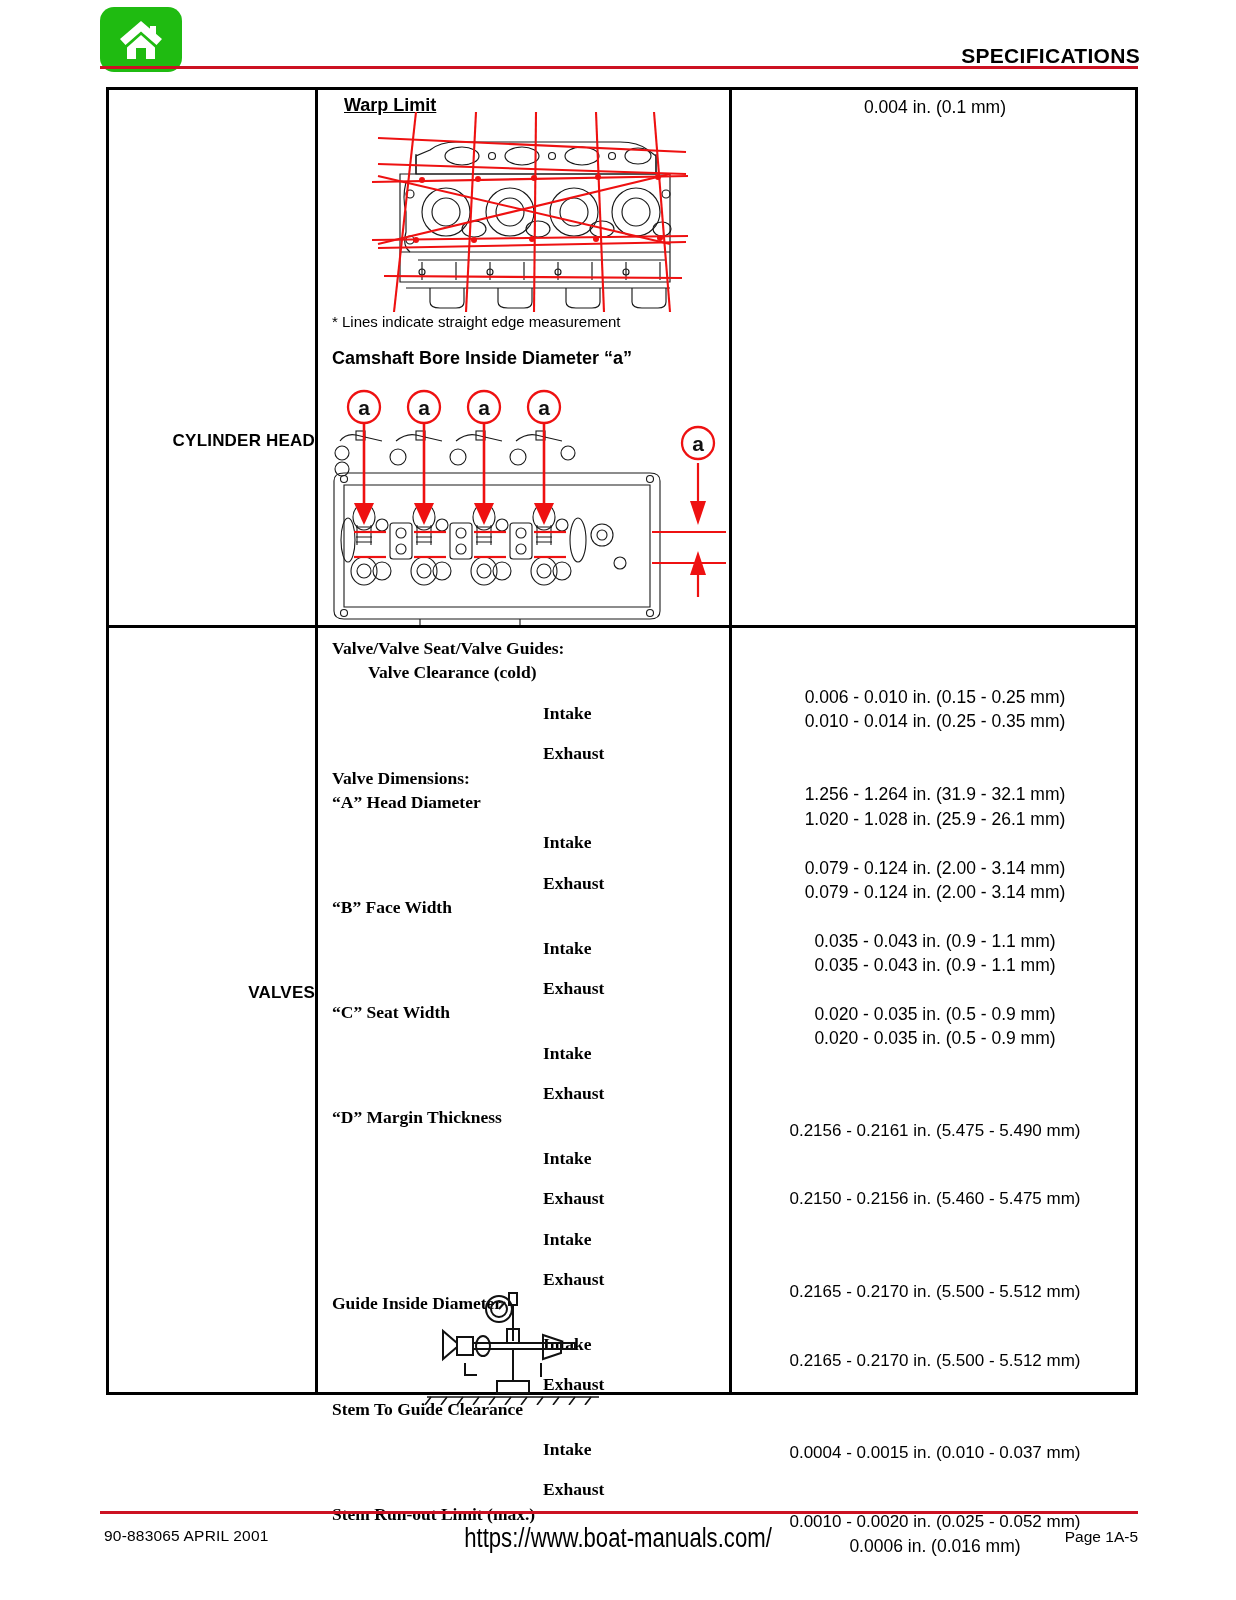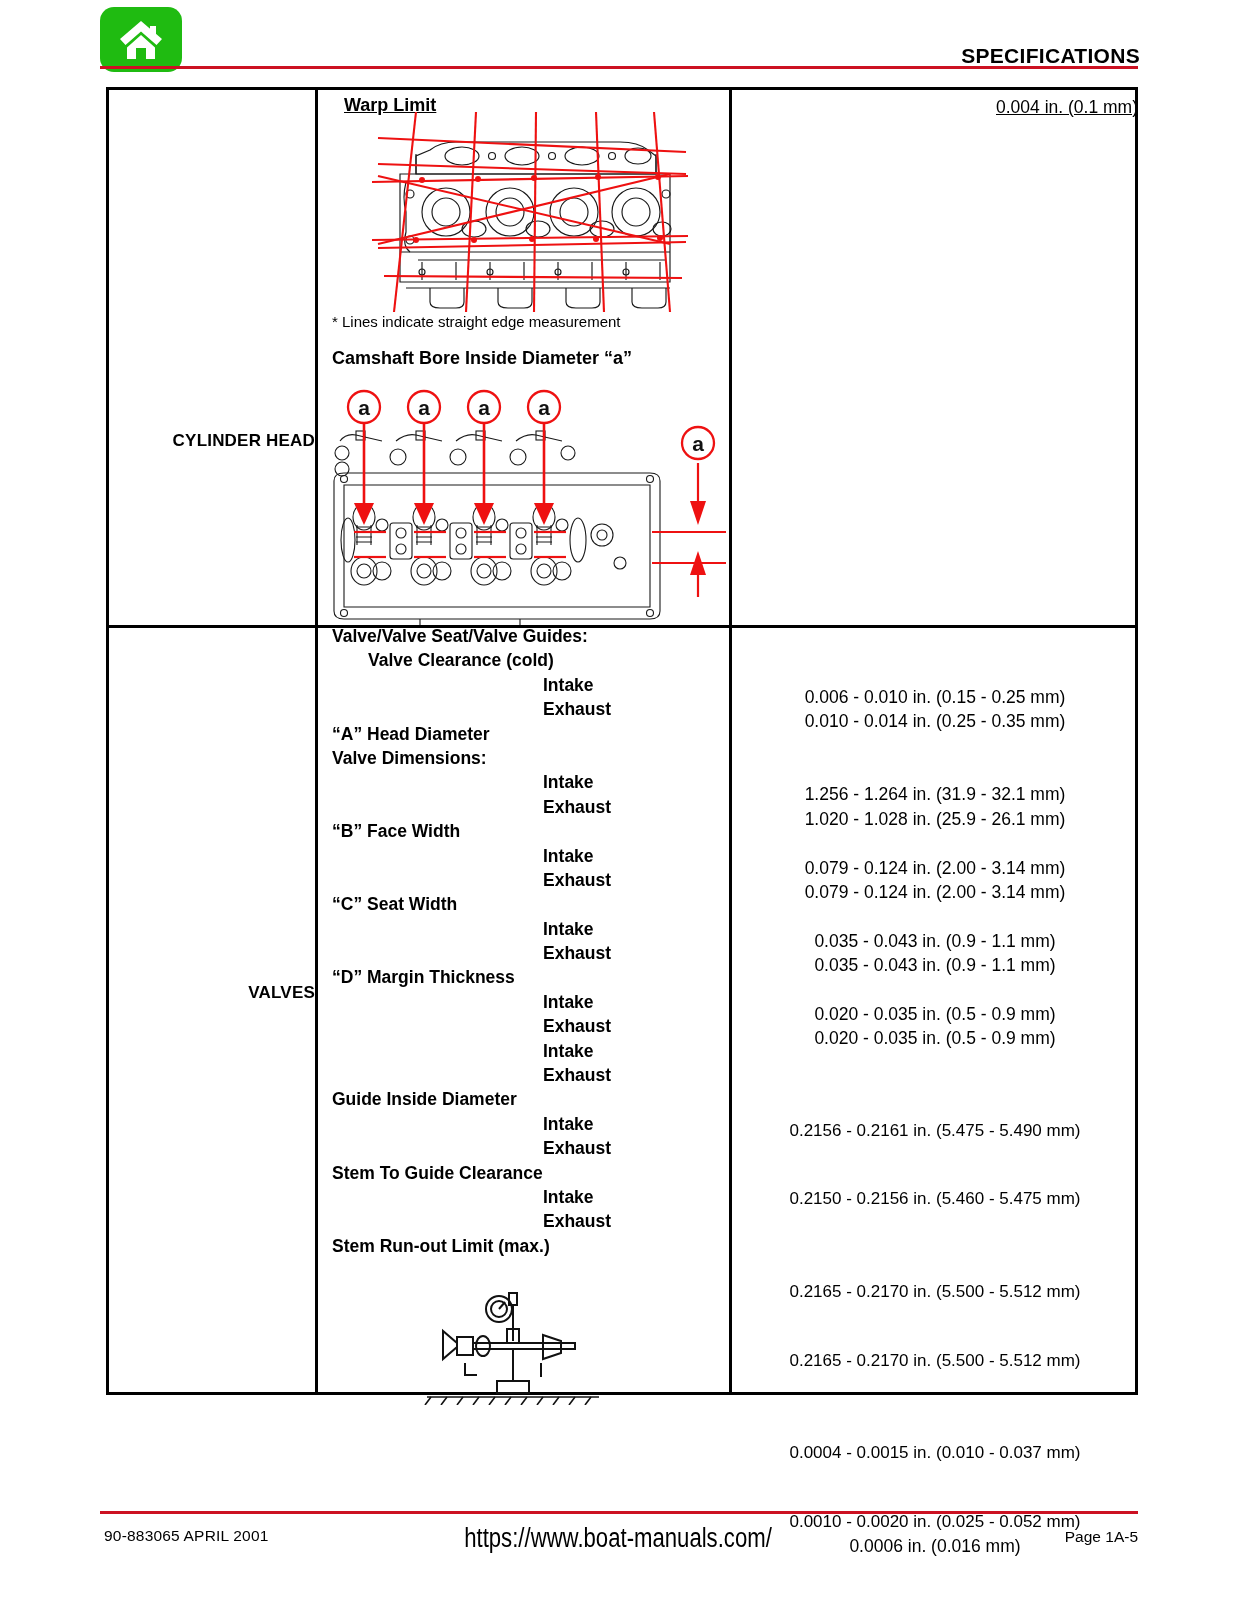--- a/index.html
+++ b/index.html
@@ -46,34 +46,34 @@
   
   .mid { position:absolute; left:209px; top:0; width:411px; height:100%; }
   .spec-head {
     position:absolute; font-size:18px; font-weight:bold; white-space:nowrap;
   }
   .warp-title   { left:26px; top:5px;text-decoration:underline; }
   .note         { left:14px; top:223px; font-size:15px; font-weight:normal; }
   .cam-title    { left:14px; top:258px; }
 
   
-  .vlist { position:absolute; left:10px; top:534px; width:400px; }
+  .vlist { position:absolute; left:10px; top:546px; width:400px;font-family:Liberation Serif, serif; }
   .vline {
     font-size:17.5px; font-weight:bold; line-height:24.4px;
     white-space:nowrap; height:24.4px;
   }
   .ind0 { padding-left:4px; }
   .ind1 { padding-left:40px; }
-  .ind2 { padding-left:215px; }
+  .ind2 { padding-left:215px;margin-top:16px; }
 
   
   .right { position:absolute; left:623px; top:0; width:406px; height:100%; }
   .rval {
-    position:absolute; width:100%; text-align:right;
-    font-size:17.5px; line-height:24.4px; white-space:nowrap;text-decoration:underline;
+    position:absolute; width:100%; text-align:center;
+    font-size:17.5px; line-height:24.4px; white-space:nowrap;
   }
   .warp-val { top:5px; }
   .cam-val  { top:257px; }
 
   .vvals { position:absolute; left:0; top:546px; width:100%; }
   .vvline {
     font-size:17.5px; line-height:24.4px; height:24.4px;
     text-align:center; white-space:nowrap;
   }
   .vvline.wide { font-size:17px;margin-top:44px; }
@@ -330,22 +330,22 @@
             <path d="M214 172 L246 172"></path>
         </g>
       </svg>
     </div>
 
     <div class="vlist">
       <div class="vline ind0">Valve/Valve Seat/Valve Guides:</div>
       <div class="vline ind1">Valve Clearance (cold)</div>
       <div class="vline ind2">Intake</div>
       <div class="vline ind2">Exhaust</div>
+      <div class="vline ind0">Valve Dimensions:</div>
       <div class="vline ind0">“A” Head Diameter</div>
-      <div class="vline ind0">Valve Dimensions:</div>
       <div class="vline ind2">Intake</div>
       <div class="vline ind2">Exhaust</div>
       <div class="vline ind0">“B” Face Width</div>
       <div class="vline ind2">Intake</div>
       <div class="vline ind2">Exhaust</div>
       <div class="vline ind0">“C” Seat Width</div>
       <div class="vline ind2">Intake</div>
       <div class="vline ind2">Exhaust</div>
       <div class="vline ind0">“D” Margin Thickness</div>
       <div class="vline ind2">Intake</div>

